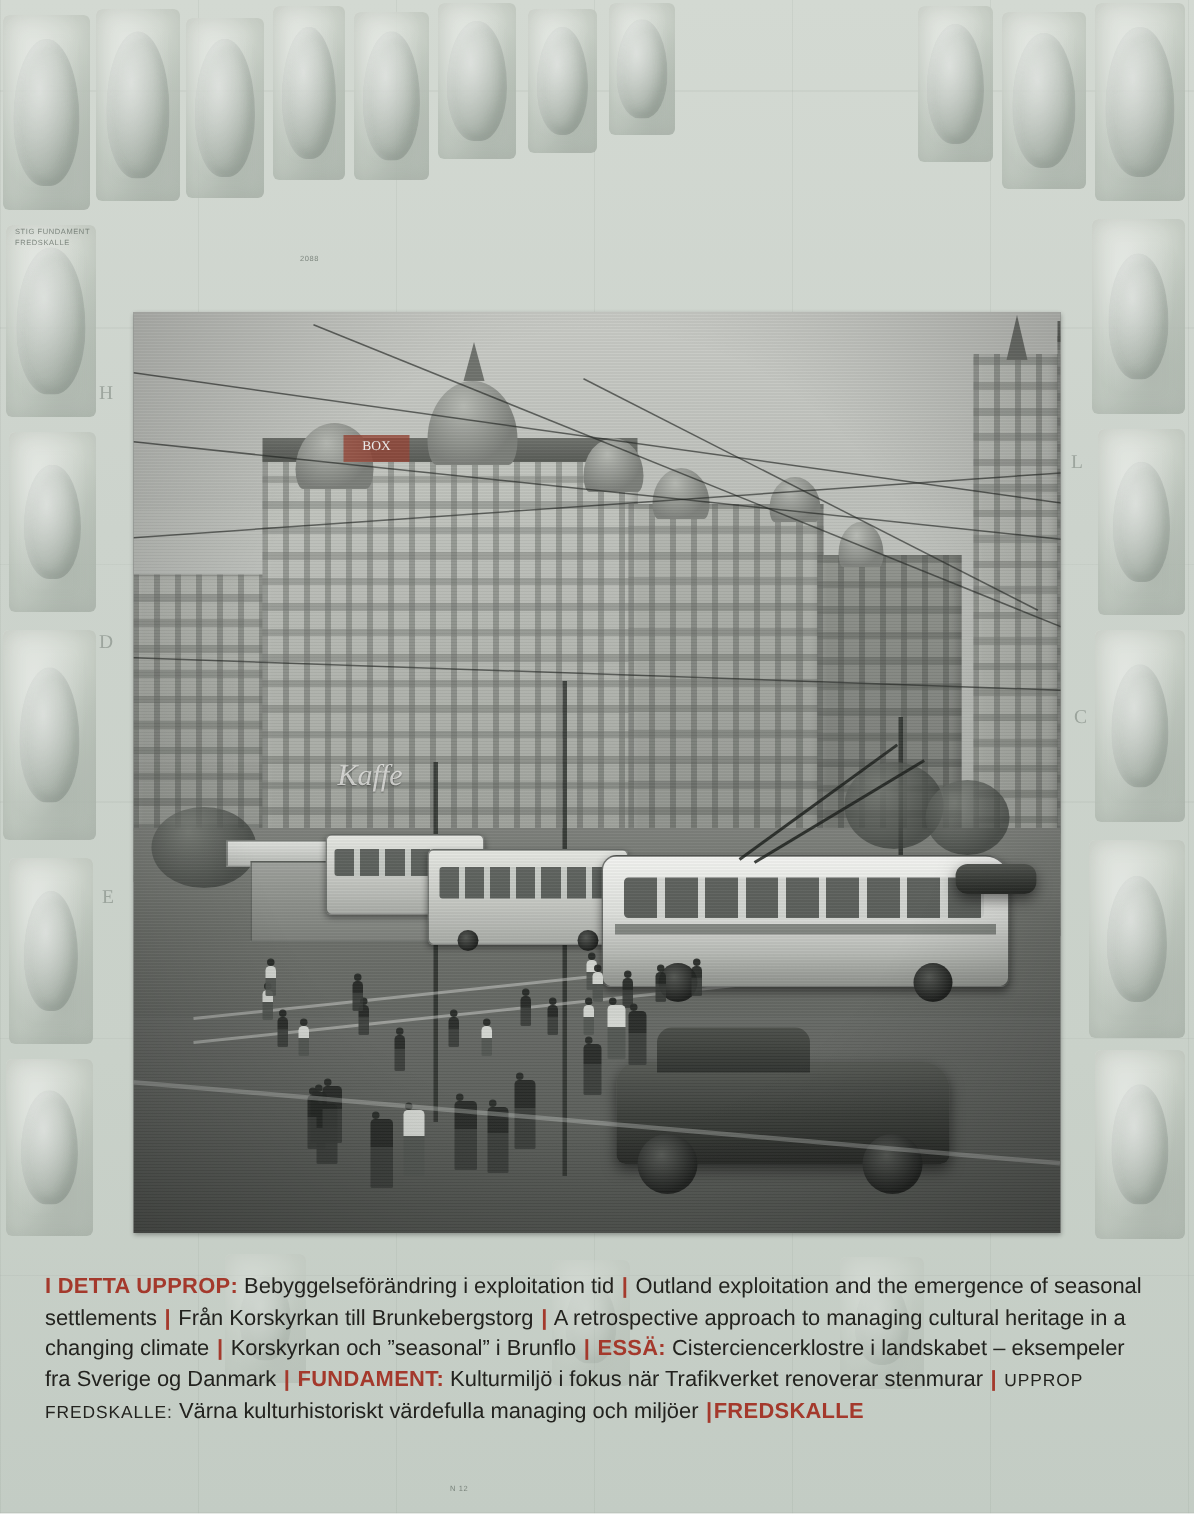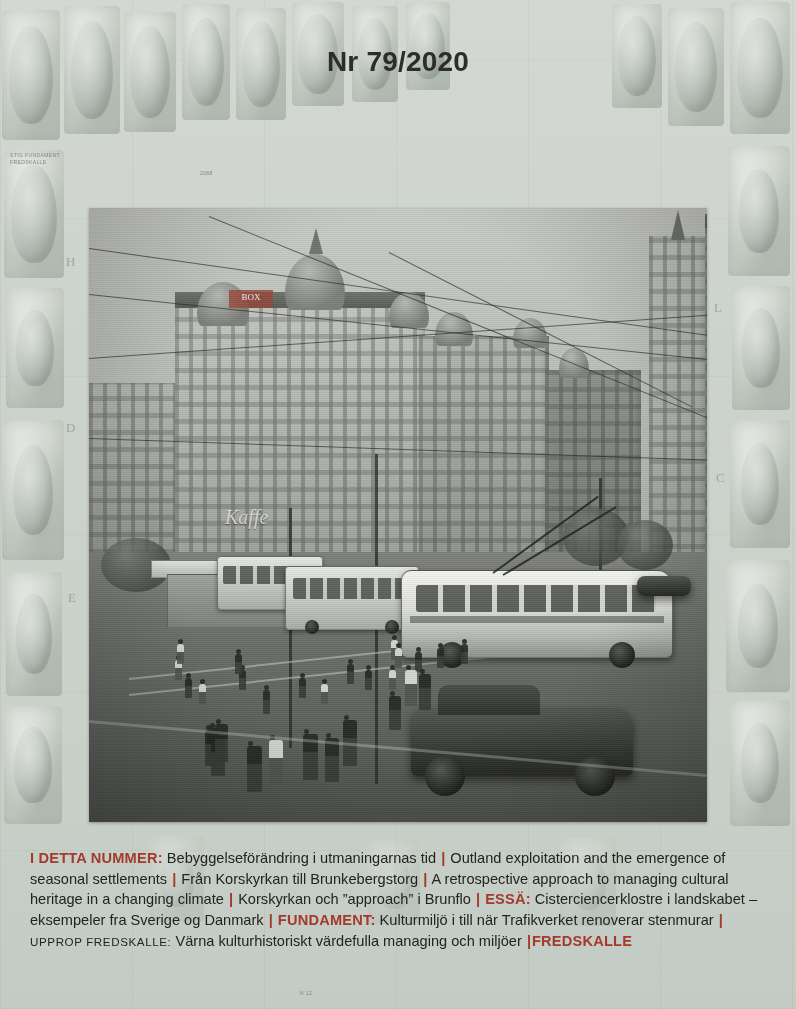--- a/index.html
+++ b/index.html
@@ -343,21 +343,20 @@
   <div class="tiny-label" style="left:300px; top:990px;">N 12</div>
 
   <div class="faint-letter" style="left:66px; top:254px;">H</div>
   <div class="faint-letter" style="left:66px; top:420px;">D</div>
   <div class="faint-letter" style="left:68px; top:590px;">E</div>
   <div class="faint-letter" style="left:714px; top:300px;">L</div>
   <div class="faint-letter" style="left:716px; top:470px;">C</div>
 
   <div class="titlewrap">
     <div class="title-line2row">
-      <div class="issue">Nr 79/2020</div>
     </div>
   </div>
 
   <div class="photo">
     <div class="sky"></div>
 
     <div class="b bldg" style="left:0; top:175px; width:92px; height:205px;">
       <div class="windows"></div>
     </div>
     <div class="b bldg light" style="left:86px; top:96px; width:250px; height:290px; border-radius:0 0 0 0;">
@@ -474,35 +473,35 @@
     <div class="ped" style="left:330px; top:466px; width:12px; height:36px;"></div>
     <div class="ped" style="left:254px; top:512px; width:14px; height:46px;"></div>
 
     <div class="rails" style="left:0; top:512px; width:620px; height:3px; background:rgba(225,228,224,.3); transform:rotate(5deg);"></div>
 
     <div class="grain"></div>
     <div class="vig"></div>
   </div>
 
   <div class="contents">
-    <span class="hl">I DETTA NUMMER:</span>
-    <span>Bebyggelseförändring i utmaningarnas tid</span>
+    <span class="hl">I DETTA UPPROP:</span>
+    <span>Bebyggelseförändring i exploitation tid</span>
     <span class="sep">|</span>
     <span>Outland exploitation and the emergence of seasonal settlements</span>
     <span class="sep">|</span>
     <span>Från Korskyrkan till Brunkebergstorg</span>
     <span class="sep">|</span>
     <span>A retrospective approach to managing cultural heritage in a changing climate</span>
     <span class="sep">|</span>
-    <span>Korskyrkan och ”approach” i Brunflo</span>
+    <span>Korskyrkan och ”seasonal” i Brunflo</span>
     <span class="sep">|</span>
     <span class="hl">ESSÄ:</span>
     <span>Cisterciencerklostre i landskabet – eksempeler fra Sverige og Danmark</span>
     <span class="sep">|</span>
     <span class="hl">FUNDAMENT:</span>
-    <span>Kulturmiljö i till när Trafikverket renoverar stenmurar</span>
+    <span>Kulturmiljö i fokus när Trafikverket renoverar stenmurar</span>
     <span class="sep">|</span>
     <span class="hl-small">UPPROP FREDSKALLE:</span>
     <span>Värna kulturhistoriskt värdefulla managing och miljöer</span>
     <span class="sep">|</span><span class="hl">FREDSKALLE</span>
   </div>
 
 </div>
 
 </body></html>

